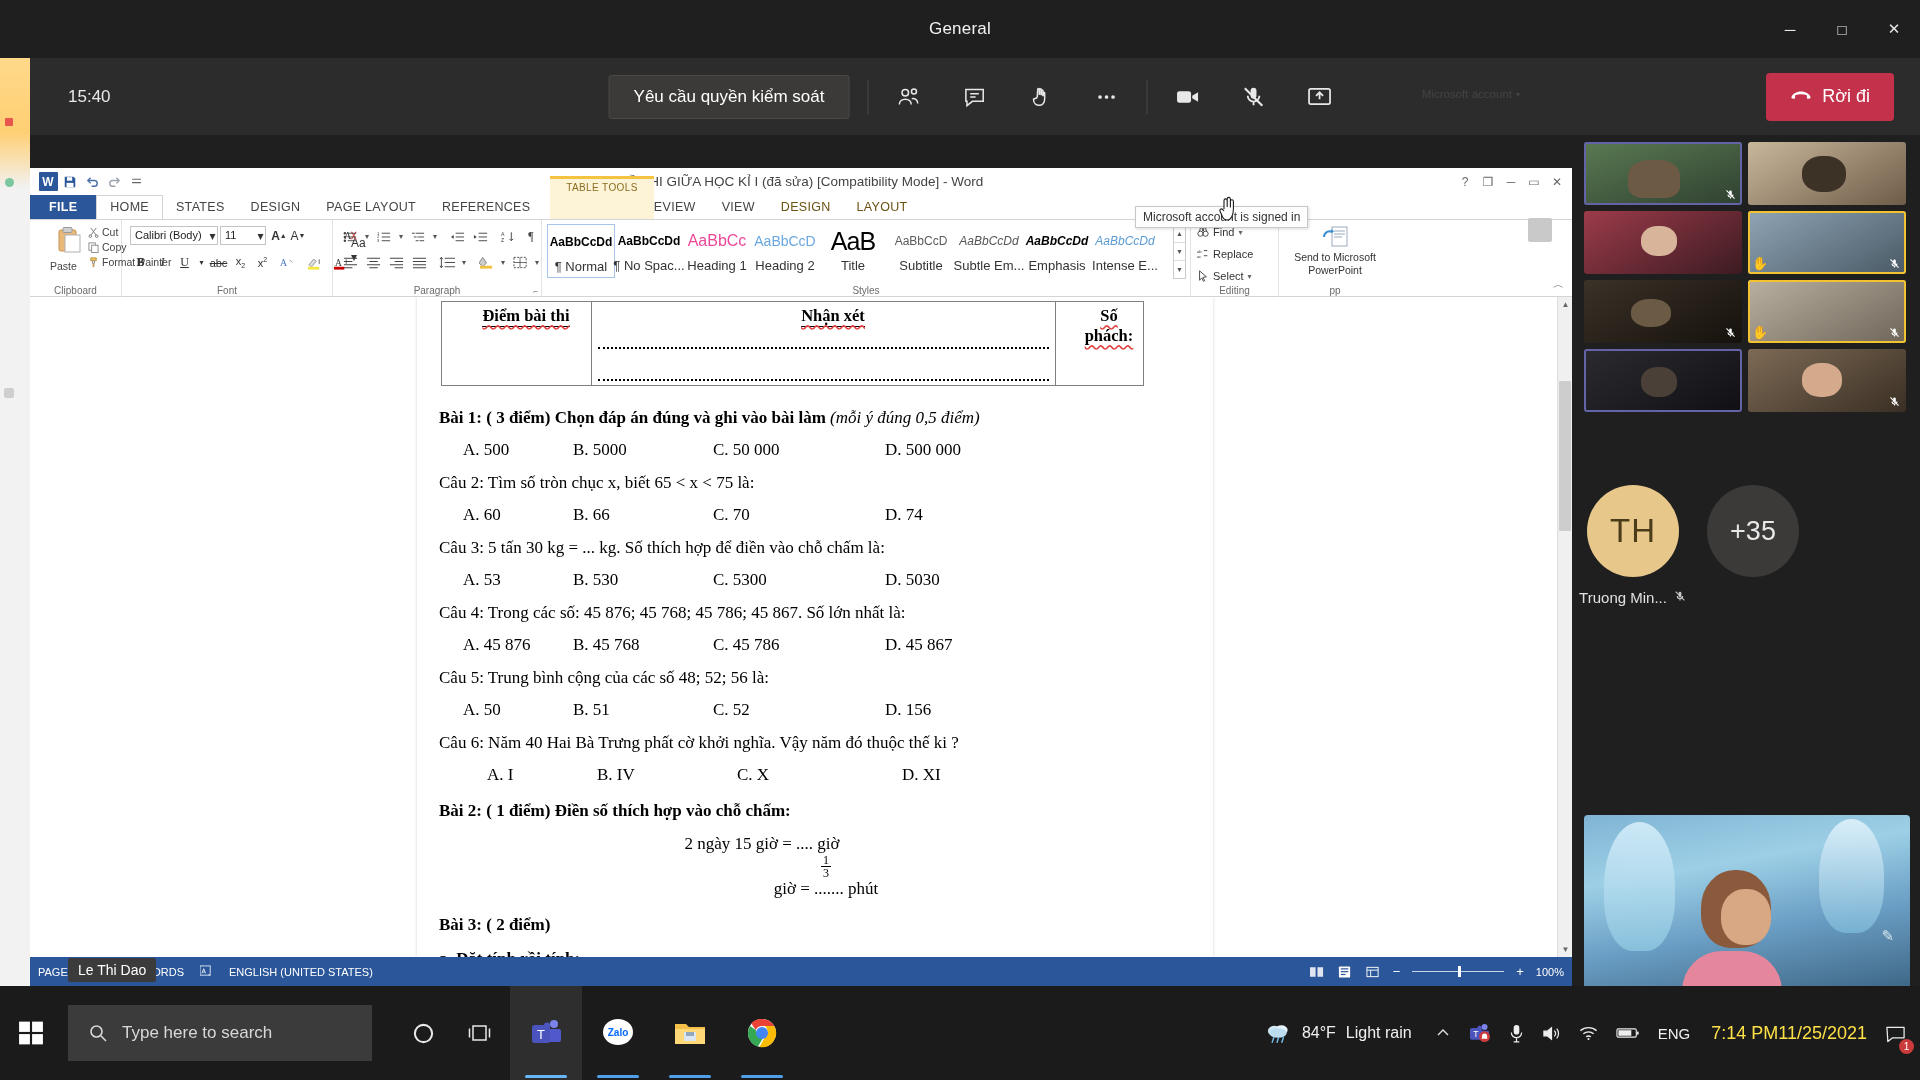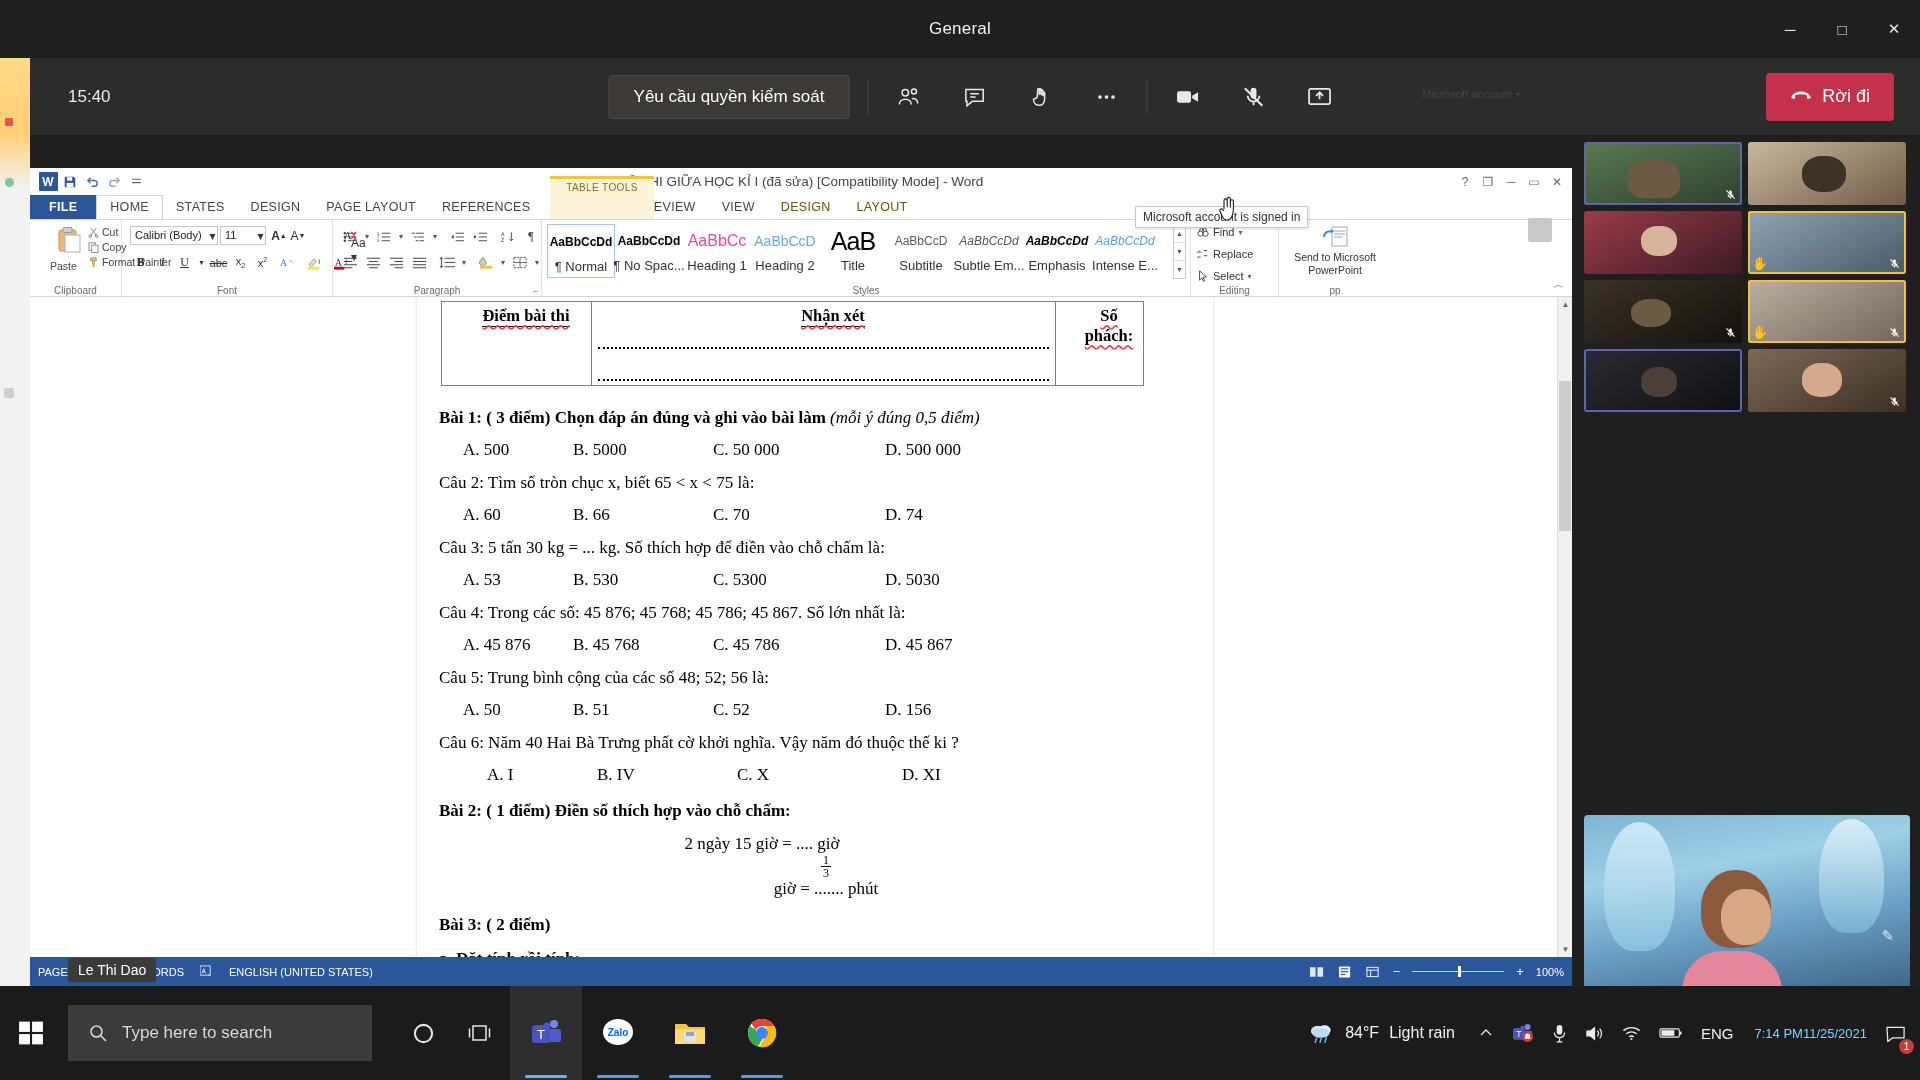--- a/index.html
+++ b/index.html
@@ -226,21 +226,21 @@
             position:relative; }
   .tb-app { width:72px; height:94px; display:flex; align-items:center; justify-content:center;
             position:relative; cursor:pointer; }
   .tb-app.active { background:#2e2e2e; }
   .tb-app .under { position:absolute; bottom:2px; width:42px; height:3px; background:#68b5f5; border-radius:2px; }
   .tray { position:absolute; right:0; height:94px; display:flex; align-items:center; gap:0; }
   .tray-item { height:94px; display:flex; align-items:center; justify-content:center; cursor:pointer;
                padding:0 9px; }
   .weather { display:flex; align-items:center; gap:10px; padding:0 14px; }
   .weather span { font-size:16px; color:#f0f0f0; }
-  .clock { text-align:right; line-height:21px; font-size:13px; color:#7dd3fc; padding:0 12px; }
+  .clock { text-align:right; line-height:21px; font-size:18px; color:#fde047; padding:0 12px; }
   .notif { padding-right:14px; padding-left:6px; position:relative; }
   .notif-badge { position:absolute; right:6px; bottom:26px; width:15px; height:15px; border-radius:50%;
                  background:#cc3b3b; color:#fff; font-size:10px; display:flex;
                  align-items:center; justify-content:center; }
 </style>
 </head>
 <body>
 
 <div class="screen">
 
@@ -865,20 +865,37 @@
         <div style="position:absolute;left:34%;top:22%;width:40px;height:34px;background:#d4a98c;border-radius:45%;"></div>
         <div class="mic">
           <svg width="13" height="13" viewBox="0 0 16 16" fill="none" stroke="#fff" stroke-width="1.3">
               <path d="M8 3a1.6 1.6 0 0 1 1.6 1.6v3.2a1.6 1.6 0 0 1-3.2 0V4.6A1.6 1.6 0 0 1 8 3z" fill="#fff" stroke="none"></path>
               <path d="M5 8a3 3 0 0 0 6 0M8 11v2M3 3l10 10"></path>
             </svg>
         </div>
       </div>
     </div>
 
+    <div class="pgrid">
+      <div class="av-wrap">
+        <div class="avatar">TH</div>
+        <div class="av-name">
+          <span>Truong Min...</span>
+          <span>
+            <svg width="14" height="14" viewBox="0 0 16 16" fill="none" stroke="#c7c7c7" stroke-width="1.3">
+                <path d="M8 3a1.6 1.6 0 0 1 1.6 1.6v3.2a1.6 1.6 0 0 1-3.2 0V4.6A1.6 1.6 0 0 1 8 3z" fill="#c7c7c7" stroke="none"></path>
+                <path d="M5 8a3 3 0 0 0 6 0M8 11v2M3 3l10 10"></path>
+              </svg>
+          </span>
+        </div>
+      </div>
+      <div class="av-wrap">
+        <div class="plus-circle">+35</div>
+      </div>
+    </div>
 
     <div class="bigtile">
       <div style="position:absolute;inset:0;background:linear-gradient(170deg,#7fb4d4 0%,#9dd0e6 30%,#6a9ec4 60%,#39607e 100%);"></div>
       <div style="position:absolute;left:6%;top:4%;width:22%;height:70%;background:linear-gradient(180deg,#d9f0fb,#8cc6e0);border-radius:50% 50% 40% 40%;opacity:.85;"></div>
       <div style="position:absolute;right:8%;top:2%;width:20%;height:62%;background:linear-gradient(180deg,#e4f4fc,#7ab6d6);border-radius:50% 50% 40% 40%;opacity:.85;"></div>
       <div style="position:absolute;left:36%;top:30%;width:70px;height:78px;background:#8b5a3c;border-radius:48% 48% 42% 42%;"></div>
       <div style="position:absolute;left:42%;top:40%;width:50px;height:56px;background:#d8a885;border-radius:46%;"></div>
       <div style="position:absolute;left:30%;bottom:0;width:100px;height:48px;background:#e4879d;border-radius:40px 40px 0 0;"></div>
       <div style="position:absolute;right:16px;top:112px;font-size:15px;color:#d7e7ef;">✎</div>
     </div>

